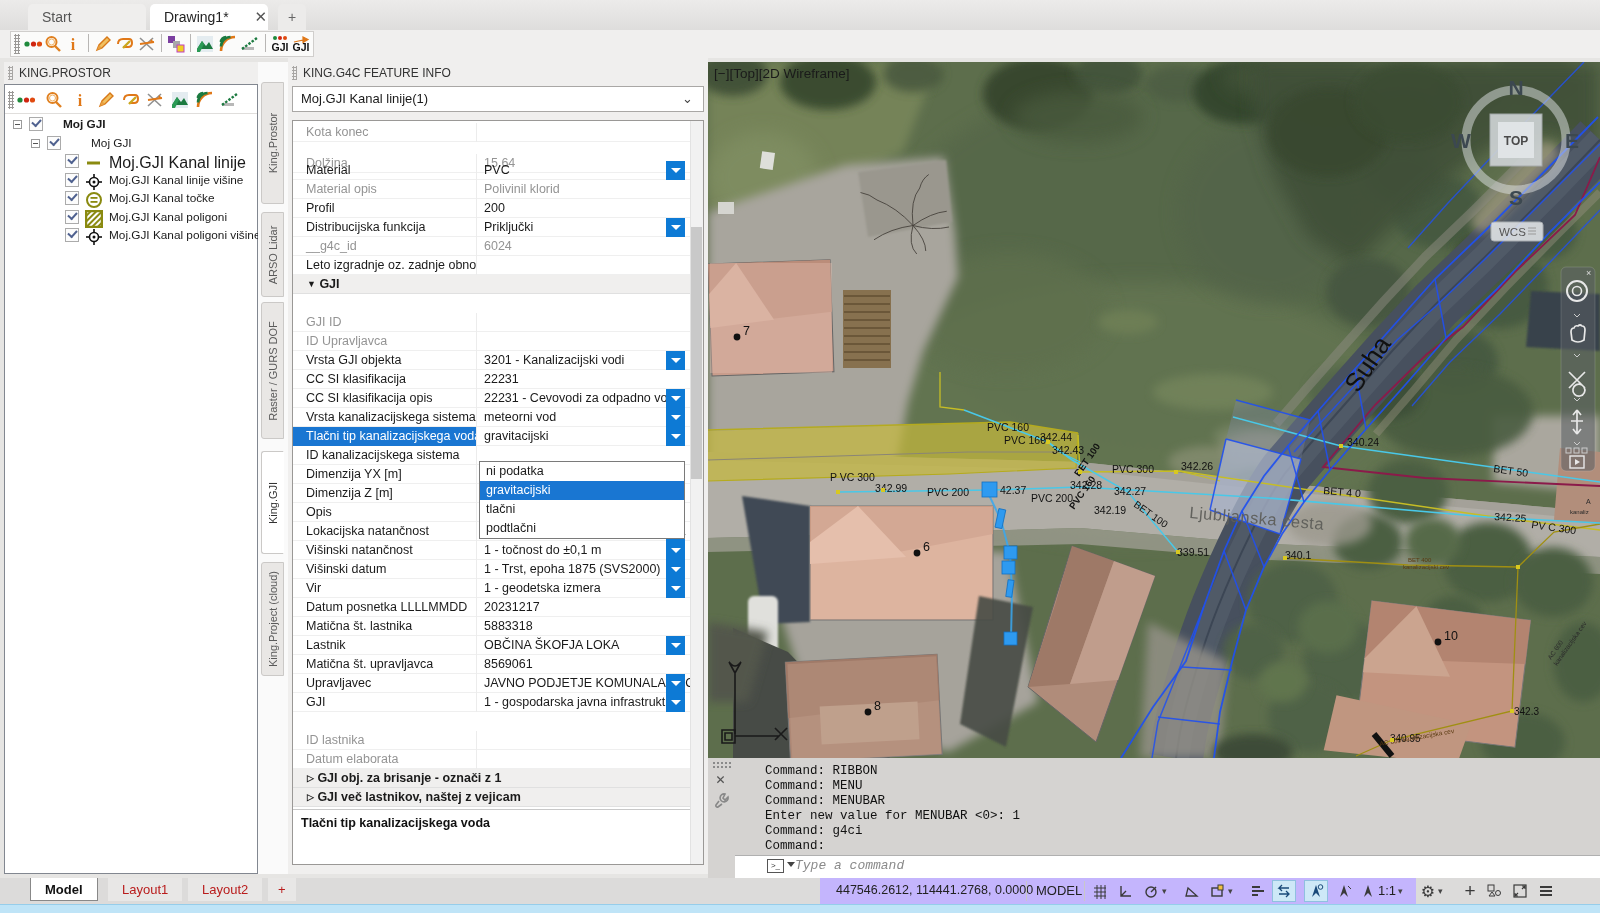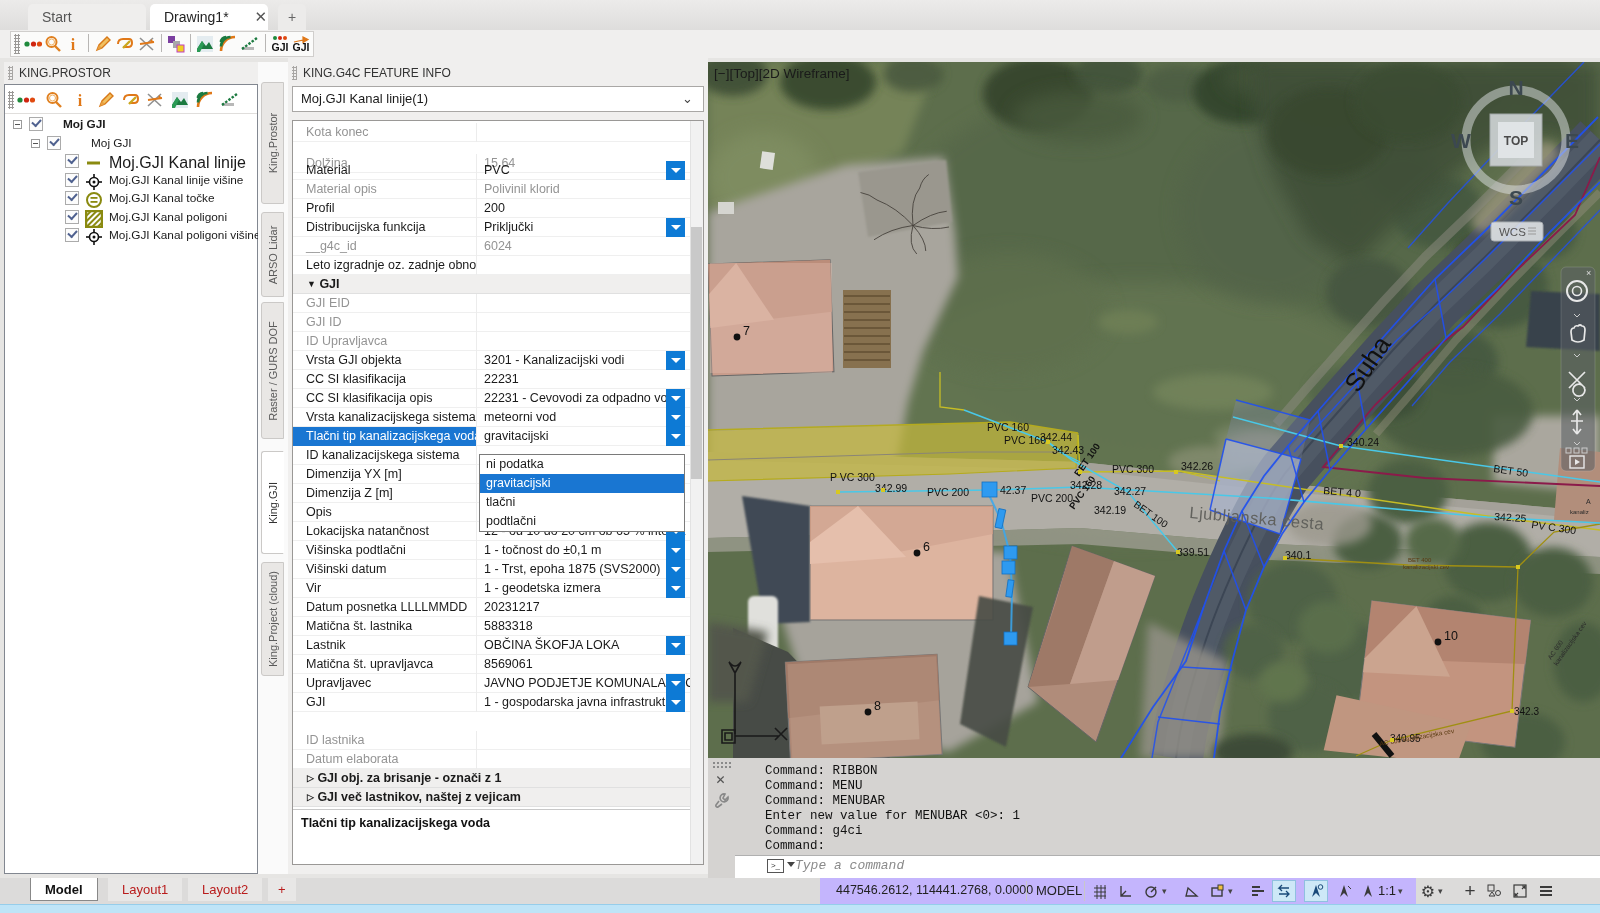--- a/index.html
+++ b/index.html
@@ -31,21 +31,21 @@
 #combo{position:absolute;left:4px;top:28px;width:412px;height:26px;background:#fff;border:1px solid #a9a7a5;font-size:13px;color:#1a1a1a;line-height:24px;padding-left:8px}
 #grid{position:absolute;left:4px;top:62px;width:412px;height:745px;background:#fff;border:1px solid #9a9896;overflow:hidden}
 .gr{position:absolute;left:0;width:397px;height:19px;border-bottom:1px solid #efefef;font-size:12.5px}
 .gl{position:absolute;left:0;top:0;width:184px;height:19px;line-height:18px;padding-left:13px;color:#1a1a1a;border-right:1px solid #ececec;overflow:hidden;white-space:nowrap}
 .gv{position:absolute;left:185px;top:0;width:213px;height:19px;line-height:18px;padding-left:6px;color:#1a1a1a;overflow:hidden;white-space:nowrap}
 .gy .gl,.gy .gv{color:#949494}
 .cat{background:#f0efee;font-weight:bold;color:#1a1a1a;line-height:18px;padding-left:14px;border-bottom:1px solid #e0e0e0}
 .dd{position:absolute;right:5px;top:0;width:19px;height:19px;background:#0d7ad5}
 .dd:after{content:"";position:absolute;left:5px;top:7px;border-left:5px solid transparent;border-right:5px solid transparent;border-top:5px solid #fff}
 .gsel{background:#1976d2;color:#fff !important}
-#ddlist{position:absolute;left:186px;top:333px;width:206px;height:78px;background:#fff;border:1px solid #7a7a7a;z-index:5;font-size:12.5px}
+#ddlist{position:absolute;left:186px;top:340px;width:206px;height:78px;background:#fff;border:1px solid #7a7a7a;z-index:5;font-size:12.5px}
 .ddi{height:19px;line-height:19px;padding-left:6px;color:#1a1a1a}
 #gsb{position:absolute;right:0;top:0;width:13px;height:743px;background:#f1f1f1;border-left:1px solid #e2e2e2}
 #gsbt{position:absolute;right:1px;top:106px;width:11px;height:252px;background:#c9c9c9}
 
 #map{position:absolute;left:708px;top:62px;width:892px;height:696px}
 
 #console{position:absolute;left:708px;top:758px;width:892px;height:120px;background:#d5d3d1;font-family:"Liberation Mono",monospace;font-size:12.5px;color:#111}
 #cmdin{position:absolute;left:735px;top:855px;width:865px;height:23px;background:#fff;border-top:1px solid #b0b0b0;font-size:13.5px}
 
 #mtabs{position:absolute;left:0;top:878px;width:1600px;height:26px;background:#dcdbda}
@@ -271,24 +271,20 @@
         </div>
         <div class="gr gy" style="top:116px">
           <div class="gl">__g4c_id</div>
           <div class="gv">6024</div>
         </div>
         <div class="gr" style="top:135px">
           <div class="gl">Leto izgradnje oz. zadnje obnov</div>
           <div class="gv"></div>
         </div>
         <div class="gr cat" style="top:154px;width:397px"><span style="font-size:9px;position:relative;top:-1px">▼</span> GJI</div>
-        <div class="gr gy" style="top:173px">
-          <div class="gl">GJI EID</div>
-          <div class="gv"></div>
-        </div>
         <div class="gr gy" style="top:192px">
           <div class="gl">GJI ID</div>
           <div class="gv"></div>
         </div>
         <div class="gr gy" style="top:211px">
           <div class="gl">ID Upravljavca</div>
           <div class="gv"></div>
         </div>
         <div class="gr" style="top:230px">
           <div class="gl">Vrsta GJI objekta</div>
@@ -329,21 +325,21 @@
         <div class="gr" style="top:382px">
           <div class="gl">Opis</div>
           <div class="gv"></div>
         </div>
         <div class="gr" style="top:401px">
           <div class="gl">Lokacijska natančnost</div>
           <div class="gv">12 - od 10  do 20 cm ob 65 % interva</div>
           <div class="dd"></div>
         </div>
         <div class="gr" style="top:420px">
-          <div class="gl">Višinska podtlačni</div>
+          <div class="gl">Višinski natančnost</div>
           <div class="gv">1 - točnost do ±0,1 m</div>
           <div class="dd"></div>
         </div>
         <div class="gr" style="top:439px">
           <div class="gl">Višinski datum</div>
           <div class="gv">1 - Trst, epoha 1875 (SVS2000)</div>
           <div class="dd"></div>
         </div>
         <div class="gr" style="top:458px">
           <div class="gl">Vir</div>

